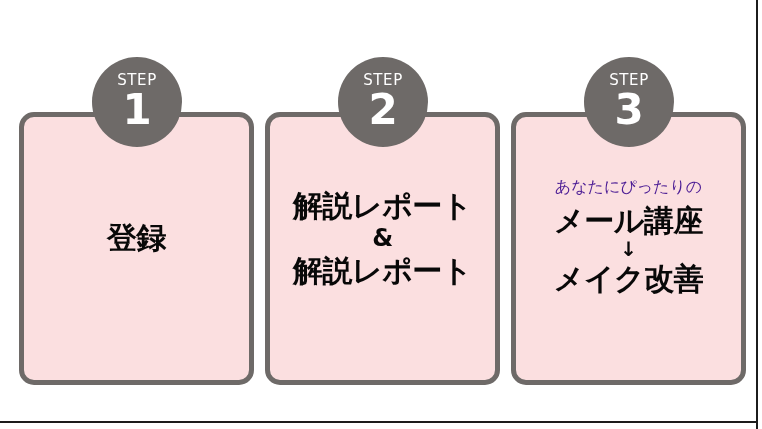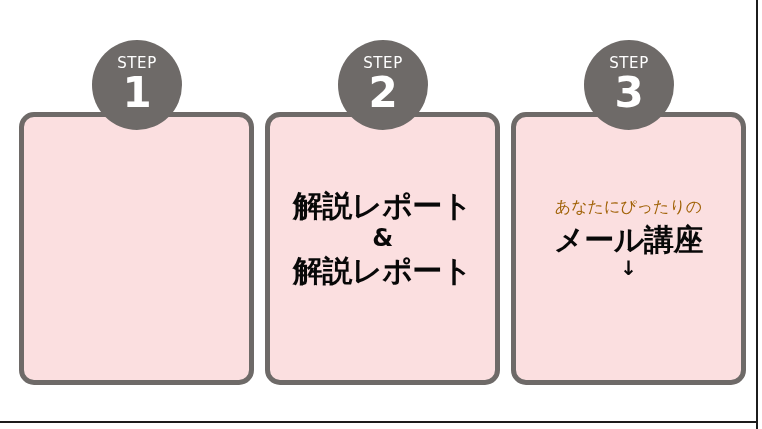--- a/index.html
+++ b/index.html
@@ -89,34 +89,34 @@
     white-space: nowrap;
   }
   .card-line.amp {
     font-size: 24px;
     line-height: 1.0;
     margin: 1px 0;
   }
   .card-line.small-note {
     font-size: 16px;
     font-weight: normal;
-    color: #a16207;
+    color: #4c1d95;
     line-height: 1.3;
     margin-bottom: 3px;
     letter-spacing: 0px;
   }
   .card-line.arrow {
     font-size: 20px;
     line-height: 0.9;
     margin: 0px 0 1px 0;
   }
 
   .circle {
     position: absolute;
-    top: 0;
+    top: 17px;
     left: 73px;
     width: 90px;
     height: 90px;
     border-radius: 50%;
     background: #6E6A68;
     display: flex;
     flex-direction: column;
     align-items: center;
     justify-content: center;
     z-index: 5;
@@ -140,20 +140,21 @@
 </head>
 <body>
 
 <div id="canvas">
 
   <div class="steps-row">
 
     <div class="step step-1">
       <div class="card">
         <div class="card-body">
+          <div class="card-line">登録</div>
         </div>
       </div>
       <div class="circle">
         <span class="circle-label">STEP</span>
         <span class="circle-number">1</span>
       </div>
     </div>
 
     <div class="step step-2">
       <div class="card">
@@ -168,20 +169,21 @@
         <span class="circle-number">2</span>
       </div>
     </div>
 
     <div class="step step-3">
       <div class="card">
         <div class="card-body">
           <div class="card-line small-note">あなたにぴったりの</div>
           <div class="card-line">メール講座</div>
           <div class="card-line arrow">↓</div>
+          <div class="card-line">メイク改善</div>
         </div>
       </div>
       <div class="circle">
         <span class="circle-label">STEP</span>
         <span class="circle-number">3</span>
       </div>
     </div>
 
   </div>
 

